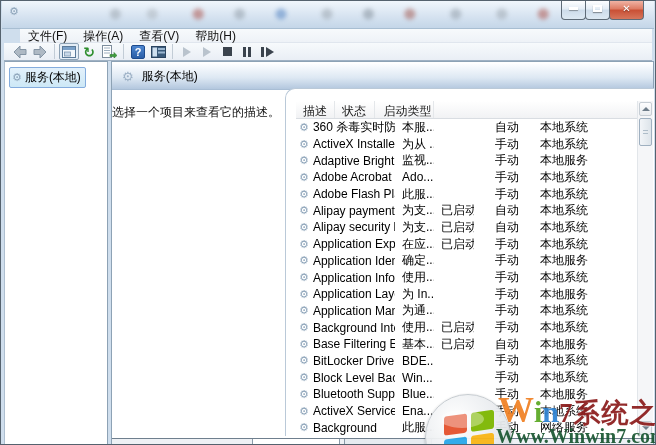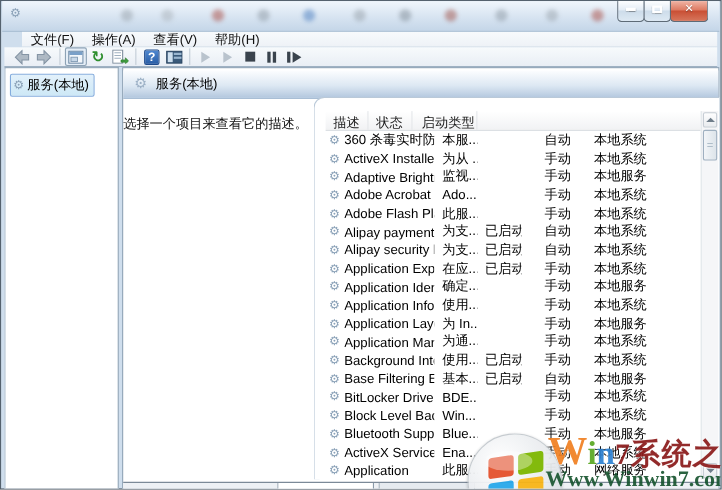--- a/index.html
+++ b/index.html
@@ -443,21 +443,21 @@
             </div>
     <div class="c w-desc">Ena...</div>
     <div class="c w-status"></div>
     <div class="c w-startup">手动</div>
     <div class="c w-logon">本地系统</div>
   </div>
 
   <div class="row">
     <div class="c name w-name">
               <span class="gear">⚙</span>
-              <span class="t">Application</span>
+              <span class="t">Background</span>
             </div>
     <div class="c w-desc">此服...</div>
     <div class="c w-status"></div>
     <div class="c w-startup">手动</div>
     <div class="c w-logon">网络服务</div>
   </div>
 </div>
 
       <div class="vscroll">
         <div class="sb-btn up">

